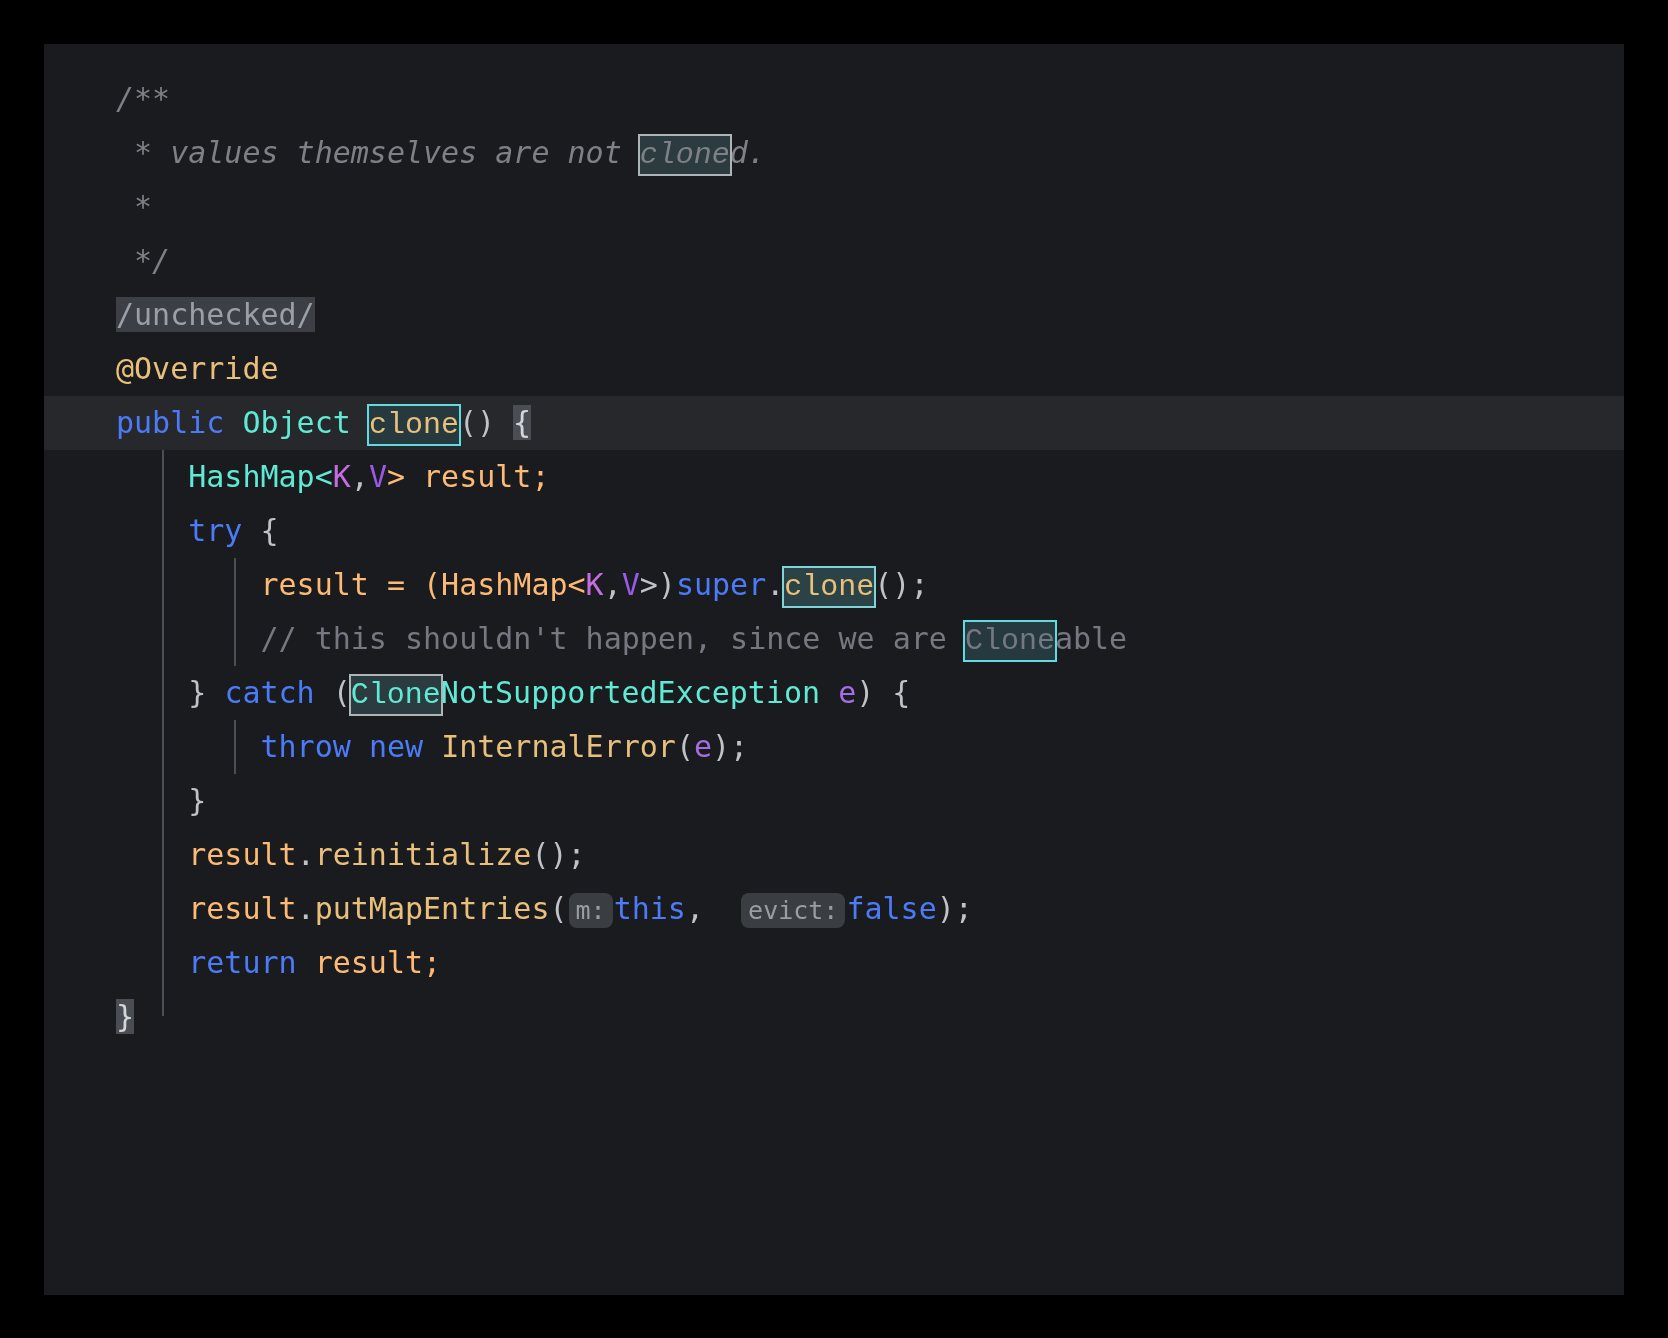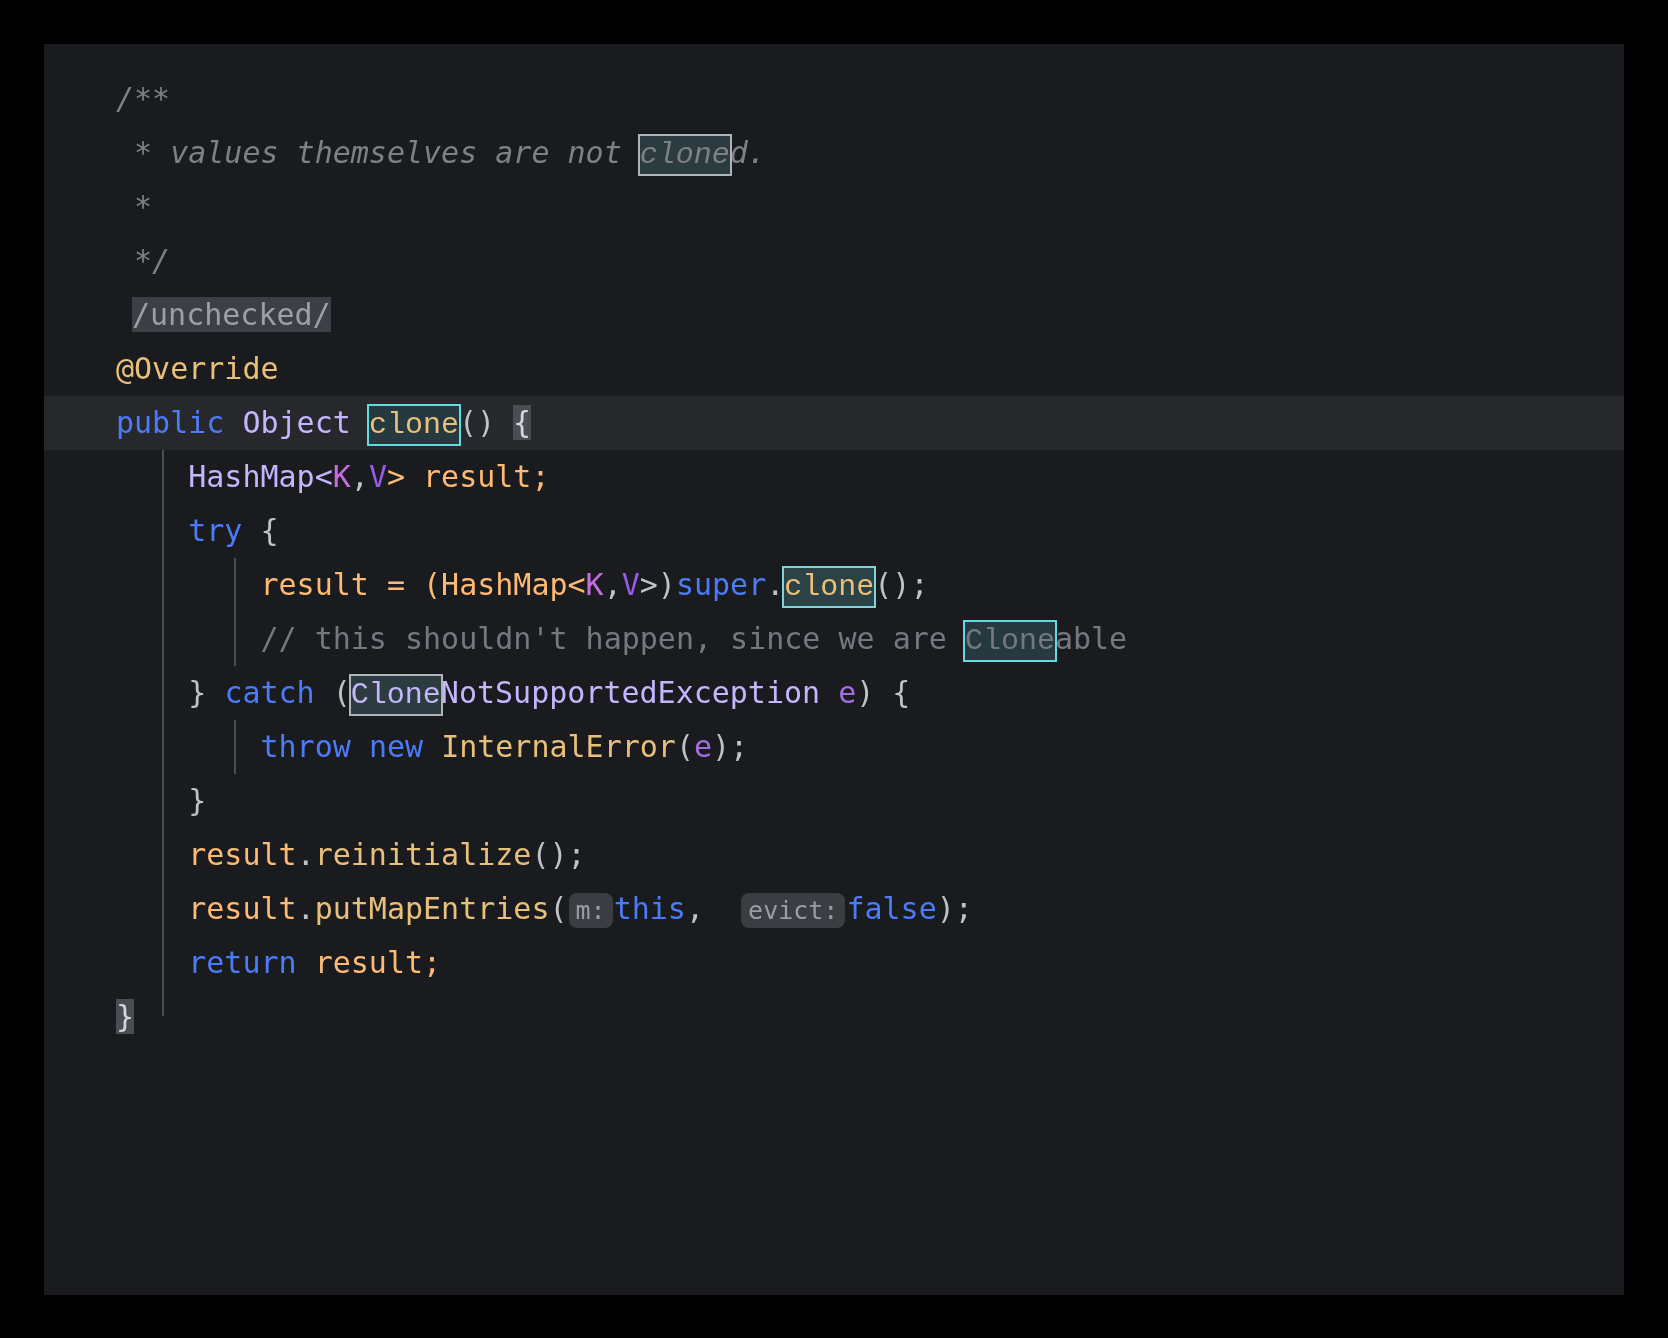--- a/index.html
+++ b/index.html
@@ -53,21 +53,21 @@
     position: absolute;
     width: 2px;
     background: #4b4e54;
     left: 0;
     top: 0;
     bottom: 0;
   }
 
   
   .kw        { color: #4c7bf8; }
-  .type      { color: #c4b5fd; }
+  .type      { color: #5eead4; }
   .fn        { color: #e9c07b; }
   .anno      { color: #e9c07b; text-align: center; }
   .gen-k     { color: #c56de0; }
   .gen-v     { color: #9a5ae8; }
   .param     { color: #a36ee0; }
   .punct     { color: #bfc2c7; }
   .plain     { color: #fdba74; }
 
   .jdoc {
     color: #7d8086;
@@ -122,21 +122,21 @@
     <div class="line"><span class="jdoc">/**</span></div>
 
 
     <div class="line"><span class="jdoc"> * values themselves are not </span><span class="jdoc match match-dim">clone</span><span class="jdoc">d.</span></div>
 
     <div class="line"><span class="jdoc"> *</span></div>
 
 
     <div class="line"><span class="jdoc"> */</span></div>
 
-    <div class="line"><span class="jdoc hl-grey" style="font-style:normal;color:#9ba0a7;margin-left:16px;">/unchecked/</span></div>
+    <div class="line"><span class="jdoc hl-grey" style="font-style:normal;color:#9ba0a7;">/unchecked/</span></div>
 
     <div class="line"><span class="anno">@Override</span></div>
 
     <div class="line current"><span class="kw">public</span><span class="plain"> </span><span class="type">Object</span><span class="plain"> </span><span class="fn match match-strong">clone</span><span class="punct">()</span><span class="plain"> </span><span class="brace-hl">{</span></div>
 
     <div class="line"><span class="guide" style="left:118px;"></span><span class="plain">    </span><span class="type">HashMap&lt;</span><span class="gen-k">K</span><span class="punct">,</span><span class="gen-v">V</span><span class="plain">&gt; result;</span></div>
 
     <div class="line"><span class="guide" style="left:118px;"></span><span class="plain">    </span><span class="kw">try</span><span class="plain"> </span><span class="punct">{</span></div>
 
     <div class="line"><span class="guide" style="left:118px;"></span><span class="guide" style="left:190px;"></span><span class="plain">        </span><span class="plain">result = (HashMap&lt;</span><span class="gen-k">K</span><span class="punct">,</span><span class="gen-v">V</span><span class="punct">&gt;)</span><span class="kw">super</span><span class="punct">.</span><span class="fn match">clone</span><span class="punct">();</span></div>

